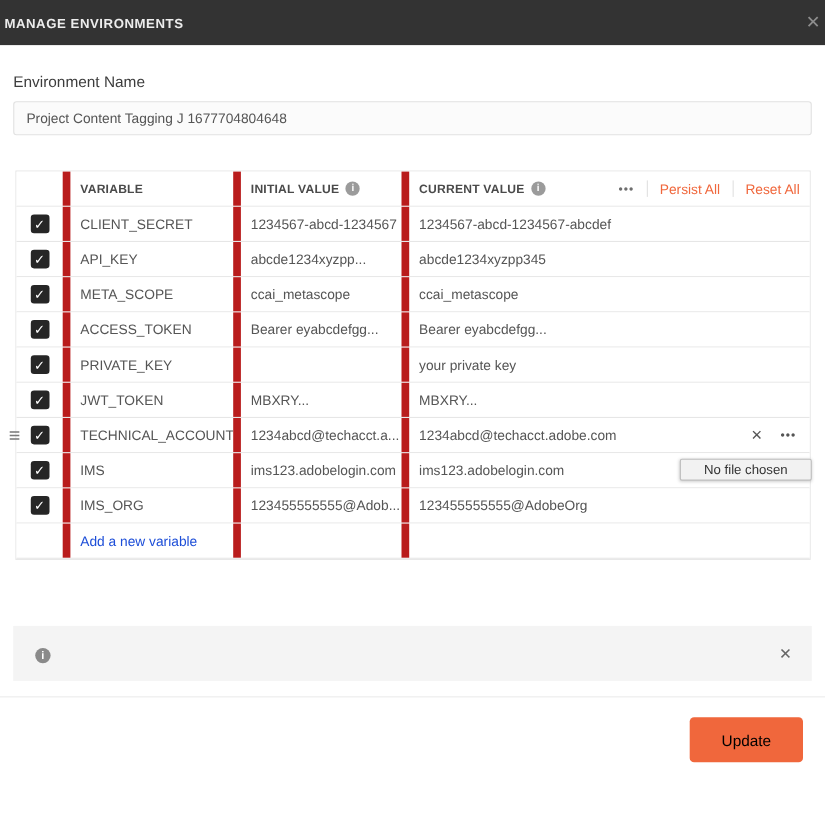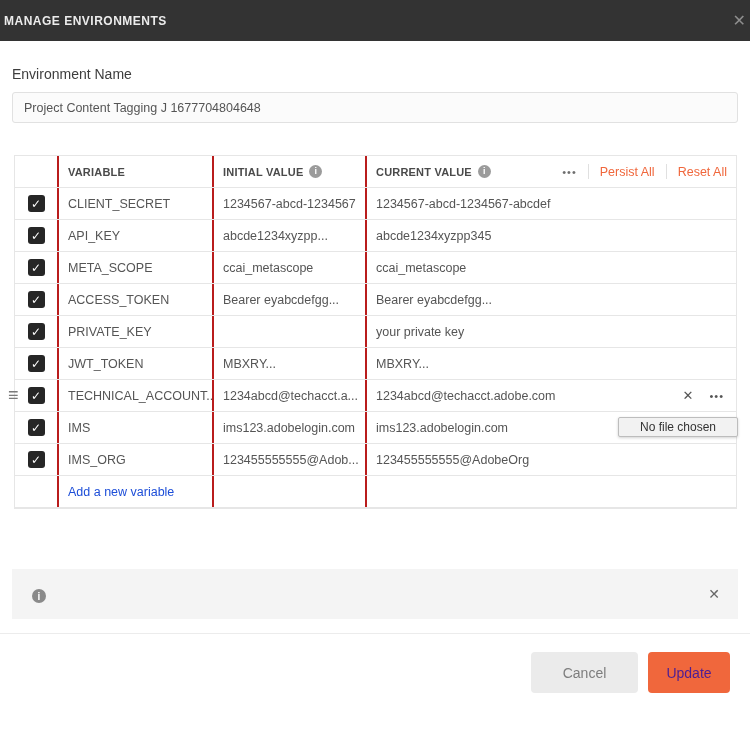--- a/index.html
+++ b/index.html
@@ -23,21 +23,21 @@
     background:#fbfbfb; border-radius:3px; padding:0 11px; font-size:12.5px; color:#555;
     font-family:inherit; outline:none; }
 
   
   .table-wrap { position:relative; margin:32px 13px 0 14px; border:1px solid #e6e6e6; }
   .trow { display:grid; grid-template-columns:42px 155px 153px 1fr; height:32px;
     border-bottom:1px solid #e6e6e6; position:relative; background:#fff; }
   .trow:last-child { border-bottom:none; }
   .cell { height:100%; display:flex; align-items:center; padding:0 9px;
     font-size:12.5px; color:#555; white-space:nowrap; overflow:hidden; }
-  .cell.c2, .cell.c3, .cell.c4 { border-left:2px solid #b91c1c; }
+  .cell.c2, .cell.c3, .cell.c4 { border-left:7px solid #b91c1c; }
   .cb-cell { justify-content:center; padding:0; }
 
   .hdr .cell { font-size:11px; font-weight:700; color:#4a4a4a; letter-spacing:.2px; }
   .info-circle { display:inline-flex; width:13px; height:13px; border-radius:50%;
     background:#9b9b9b; color:#fff; font-size:9px; font-weight:700; line-height:13px;
     align-items:center; justify-content:center; margin-left:6px; flex-shrink:0; }
   .hdr-right { margin-left:auto; display:flex; align-items:center; }
   .hdr-more { color:#6e6e6e; font-size:11px; letter-spacing:1px; font-weight:400; cursor:pointer; }
   .hdr-vsep { width:1px; height:15px; background:#e0e0e0; margin:0 11px; }
   .link-orange { color:#f0673c; font-size:12.5px; font-weight:400; letter-spacing:0; cursor:pointer; text-decoration:none; }
@@ -66,21 +66,21 @@
   .banner-text { font-size:12.5px; color:#5e5e5e; line-height:22px; width:645px; }
   .banner-close { margin-left:auto; align-self:center; color:#666; font-size:14px; cursor:pointer; }
 
   
   .footer-sep { margin-top:14px; border-top:1px solid #ececec; }
   .footer { display:flex; justify-content:flex-end; align-items:center; gap:10px;
     padding:18px 20px 0 0; }
   .btn { height:41px; border:none; border-radius:4px; font-size:14px;
     font-family:inherit; cursor:pointer; }
   .btn-cancel { width:107px; background:#ebebeb; color:#7d7d7d; }
-  .btn-update { width:82px; background:#f0673c; color:#4c1d95; }
+  .btn-update { width:103px; background:#f0673c; color:#000000; }
 </style>
 </head>
 <body>
 
 <div class="titlebar">
   <span class="titlebar-title">MANAGE ENVIRONMENTS</span>
   <span class="titlebar-close">✕</span>
 </div>
 
 <div class="env-section">
@@ -208,15 +208,14 @@
   <div class="file-tooltip">No file chosen</div>
 </div>
 
 <div class="banner">
   <span class="banner-icon">i</span>
   <span class="banner-close">✕</span>
 </div>
 
 <div class="footer-sep"></div>
 <div class="footer">
-  <button class="btn btn-cancel">Cancel</button>
   <button class="btn btn-update">Update</button>
 </div>
 
 </body></html>

